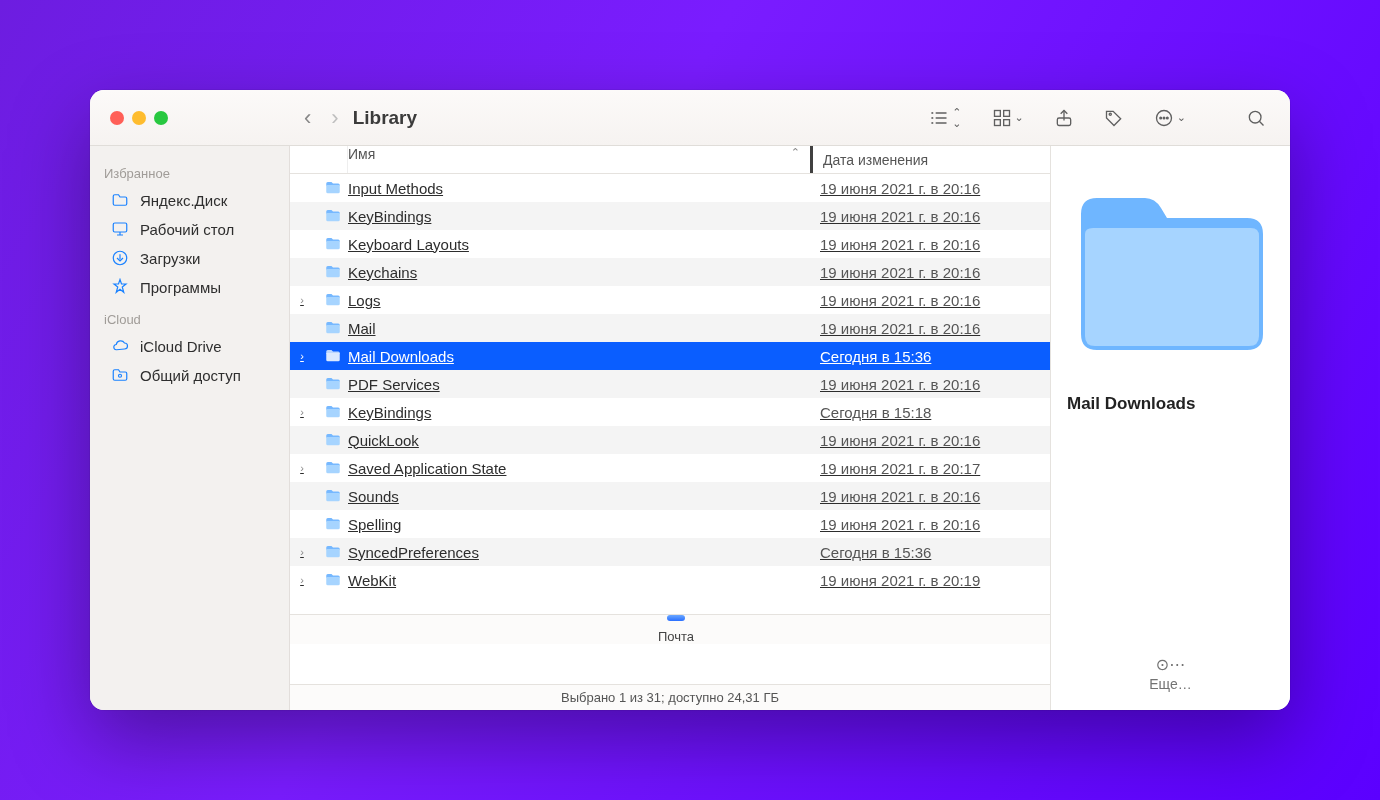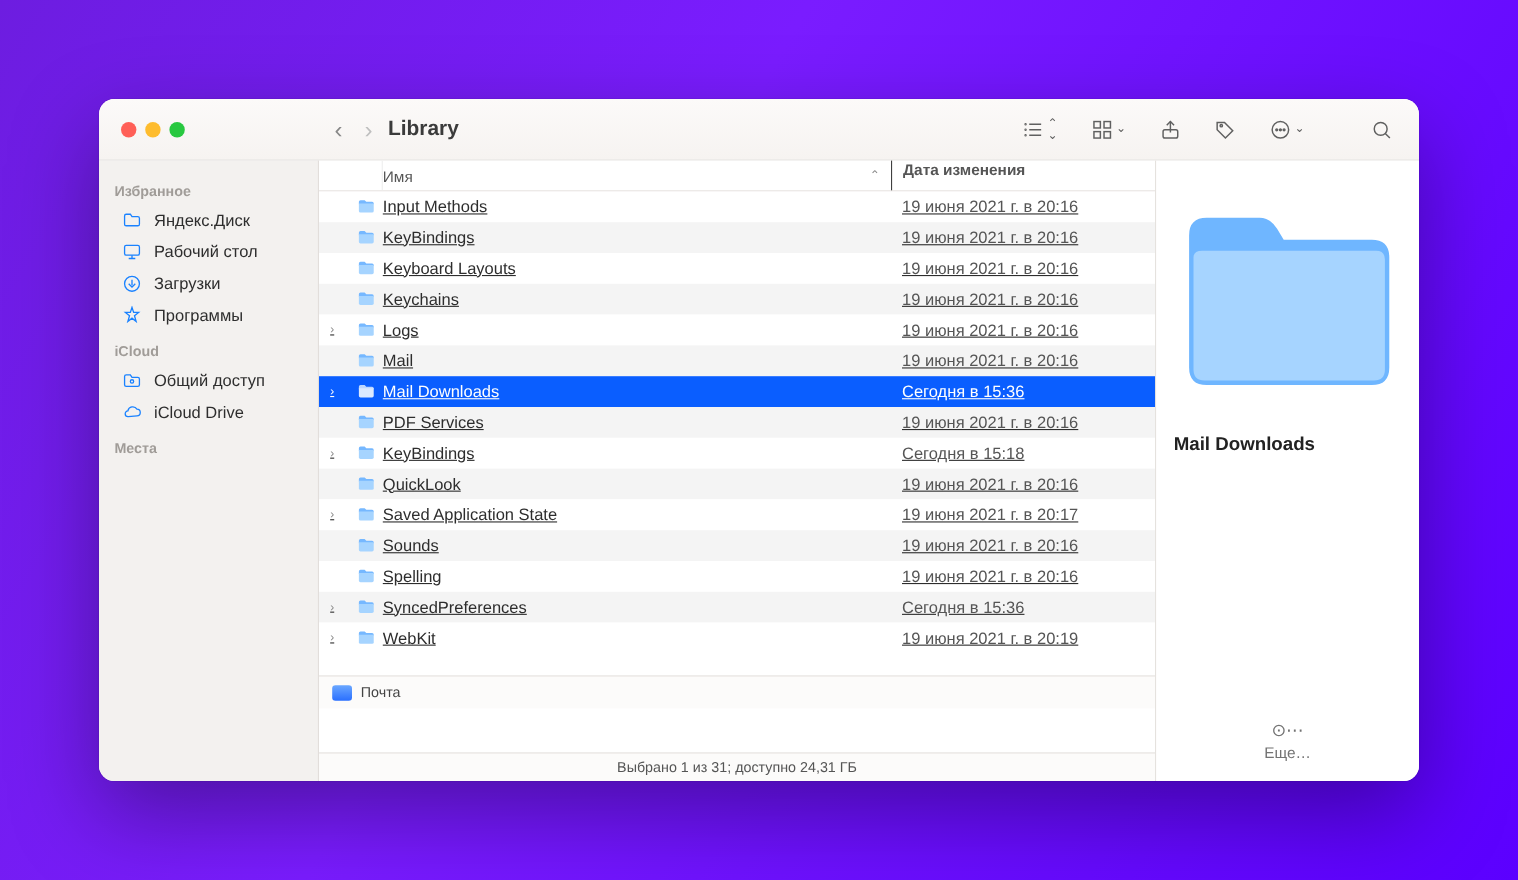--- a/index.html
+++ b/index.html
@@ -11,47 +11,47 @@
 .dot.r{background:#ff5f57}.dot.y{background:#febc2e}.dot.g{background:#28c840}
 .nav { display:flex; gap:20px; padding:0 14px; color:#888; }
 .nav span { font-size:22px; cursor:pointer; }
 .title { font-size:19px; font-weight:700; color:#3b3b3b; margin-left:0; flex:1; }
 .tbtns { display:flex; align-items:center; gap:30px; padding-right:24px; color:#646464; }
 .tbtn { display:flex; align-items:center; justify-content:center; cursor:pointer; }
 .tbtn svg { width:20px; height:20px; stroke:#606060; fill:none; stroke-width:1.6; }
 .caret { font-size:11px; color:#606060; margin-left:3px; line-height:1; }
 .body { flex:1; display:flex; min-height:0; }
 .sidebar { width:200px; background:#f3f1ef; border-right:1px solid #e2dedb; padding-top:10px; overflow:auto; }
-.shead { font-size:13px; font-weight:700; color:#a09c98; padding:10px 14px 4px; }
+.shead { font-size:13px; font-weight:400; color:#a09c98; padding:10px 14px 4px; }
 .sitem { display:flex; align-items:center; gap:10px; padding:5px 14px; font-size:15px; color:#2e2e2e; cursor:pointer; border-radius:6px; margin:1px 6px; }
 .sitem .ic{width:20px;height:18px;display:flex;align-items:center;justify-content:center;color:#1a82ff}
 .sitem .ic svg{width:18px;height:18px;fill:none;stroke:#1a82ff;stroke-width:1.6}
 .main { flex:1; display:flex; flex-direction:column; min-width:0; }
 .colhead { display:flex; height:28px; font-size:14px; color:#555; border-bottom:1px solid #e5e2de; background:#fff; }
 .colhead .c1{width:58px;border-right:1px solid #eee}
-.colhead .c2{flex:1;display:flex;align-items:center;padding-left:0;font-weight:500}
+.colhead .c2{flex:1;display:flex;padding-left:0;font-weight:500}
 .colhead .c2 .sort{margin-left:auto;margin-right:10px;color:#888;font-size:11px}
-.colhead .c3{width:240px;display:flex;padding-left:10px;font-weight:700;border-left:1px solid #404040}
+.colhead .c3{width:240px;display:flex;align-items:center;padding-left:10px;font-weight:400;border-left:3px solid #404040}
 .list { flex:1; overflow:auto; }
 .row { display:flex; align-items:center; height:28px; font-size:15px; color:#2d2d2d;text-decoration:underline; }
 .row:nth-child(odd){background:#fff}.row:nth-child(even){background:#f4f4f4}
 .row.sel{background:#0a5eff;color:#fff}
 .row .disc{width:24px;text-align:center;color:#888;font-size:11px}
 .row.sel .disc{color:#fff}
 .row .fic{width:22px;display:flex;align-items:center;justify-content:center;margin-left:8px}
 .row .fic svg{width:18px;height:18px}
 .row .nm{flex:1;padding-left:4px;white-space:nowrap;overflow:hidden;text-overflow:ellipsis}
 .row .dt{width:240px;padding-left:10px;color:#555}
 .row.sel .dt{color:#fff}
 .preview { width:240px; border-left:1px solid #e5e2de; display:flex; flex-direction:column; align-items:center; padding:18px 16px 10px; background:#fff; }
 .pfold{width:200px;height:170px;position:relative;margin-top:20px;margin-bottom:30px}
 .pname{font-size:17px;font-weight:700;color:#222;align-self:flex-start;margin-top:10px}
 .pmore{margin-top:auto;text-align:center;color:#737373;font-size:14px;padding-bottom:8px}
 .pmore .dots{font-size:16px;margin-bottom:2px}
-.tags { height:30px; border-top:1px solid #e5e2de; display:flex; align-items:center; padding-left:12px; gap:8px; background:#fcfbfa; }
+.tags { height:30px; border-top:1px solid #e5e2de; display:flex; align-items:center; padding-left:12px; gap:8px; background:#fcfbfa;flex-direction:column; }
 .tagic{width:18px;height:14px;border-radius:3px;background:linear-gradient(#6aa7ff,#2a6fff);display:inline-block}
 .tagtxt{font-size:13px;color:#444}
 .status { height:26px; border-top:1px solid #e5e2de; display:flex; align-items:center; justify-content:center; font-size:13px; color:#555; background:#fcfbfa;margin-top:40px; }
 </style>
 </head>
 <body>
 
 <div class="window">
 
   <div class="toolbar">
@@ -154,35 +154,34 @@
             <svg viewBox="0 0 24 24">
               <path d="M12 2l2 6h6l-5 4 2 7-5-4-5 4 2-7-5-4h6z"></path>
             </svg>
           </span>
           <span>Программы</span>
         </div>
         <div class="shead">iCloud</div>
         <div class="sitem">
           <span class="ic">
             <svg viewBox="0 0 24 24">
+              <path d="M18 16a4 4 0 000-8 6 6 0 00-11 2 3.5 3.5 0 00.5 7z"></path>
+            </svg>
+          </span>
+          <span>iCloud Drive</span>
+        </div>
+        <div class="sitem">
+          <span class="ic">
+            <svg viewBox="0 0 24 24">
               <path d="M3 7a2 2 0 012-2h5l2 3h7a2 2 0 012 2v7a2 2 0 01-2 2H5a2 2 0 01-2-2z"></path>
               <circle cx="12" cy="13" r="2"></circle>
             </svg>
           </span>
           <span>Общий доступ</span>
         </div>
-        <div class="sitem">
-          <span class="ic">
-            <svg viewBox="0 0 24 24">
-              <path d="M18 16a4 4 0 000-8 6 6 0 00-11 2 3.5 3.5 0 00.5 7z"></path>
-            </svg>
-          </span>
-          <span>iCloud Drive</span>
-        </div>
-        <div class="shead">Места</div>
       </div>
 
     <div class="main">
       <div class="colhead">
         <div class="c1"></div>
         <div class="c2">
           <span>Имя</span>
           <span class="sort">⌃</span>
         </div>
         <div class="c3">

